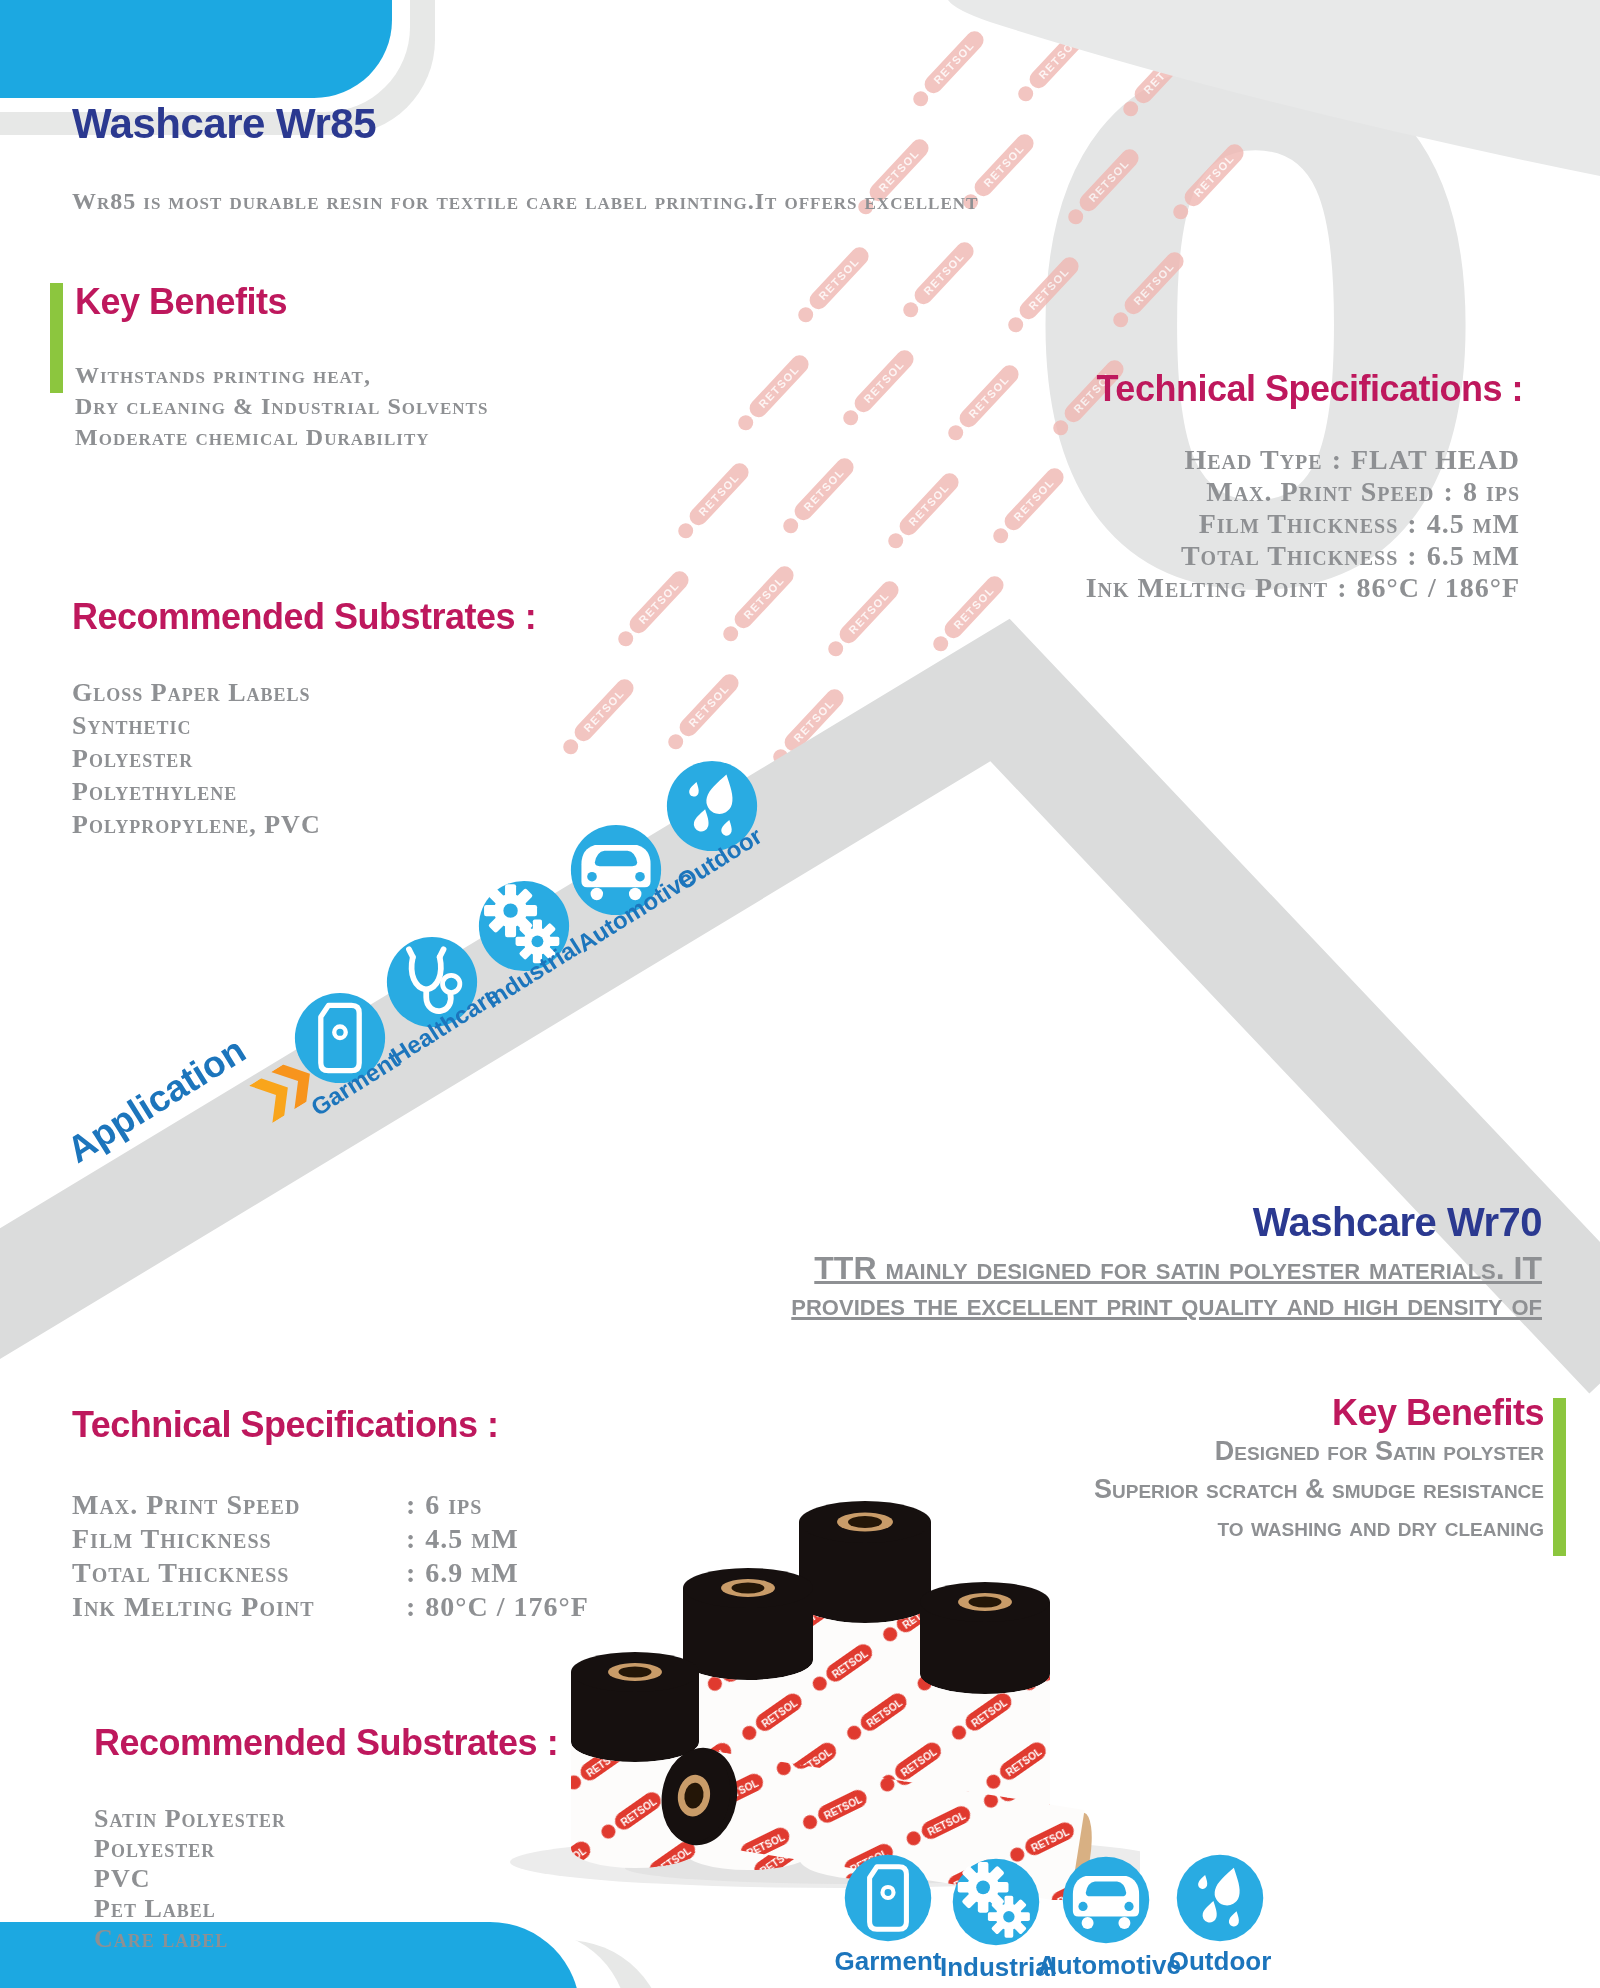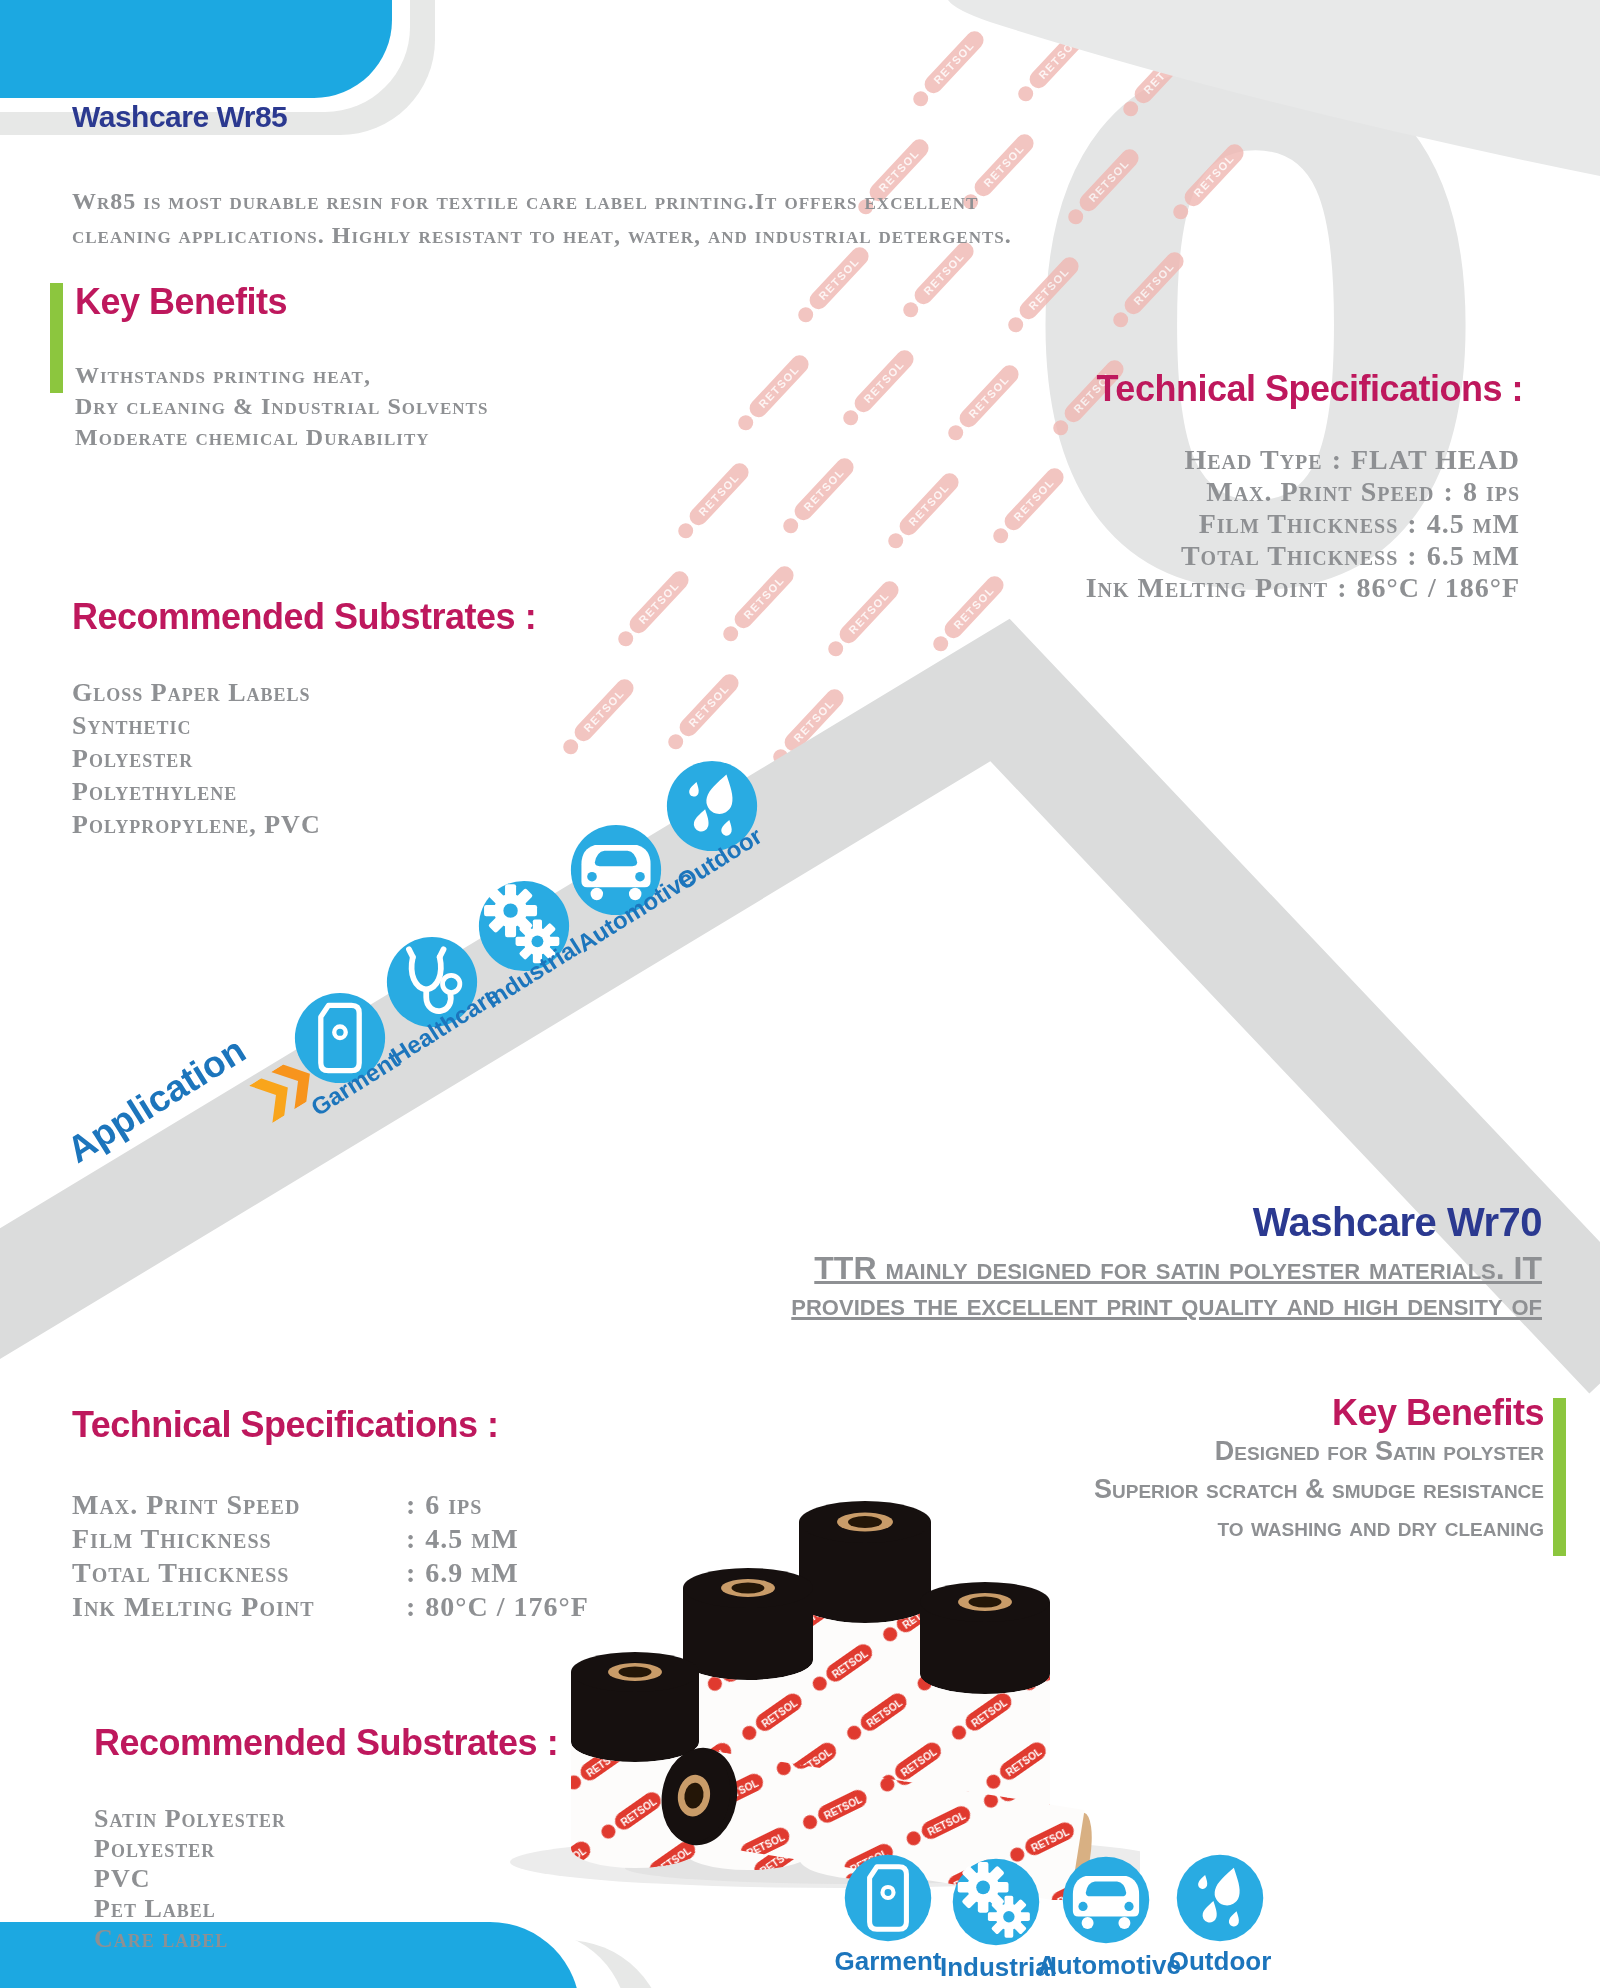--- a/index.html
+++ b/index.html
@@ -234,25 +234,24 @@
           <use href="#dropShape" transform="translate(66,72) rotate(15) scale(0.6)"></use>
         </g>
       </symbol>
       <symbol id="ic-chevrons" viewBox="0 0 62 44">
         <polygon points="0,0 14,0 32,22 14,44 0,44 18,22" fill="#F9A51B"></polygon>
         <polygon points="26,0 40,0 58,22 40,44 26,44 44,22" fill="#F7941D"></polygon>
       </symbol>
     </defs>
   </svg>
 
-  <div class="abs z3 techno navy" style="left:72px;top:100px;font-size:30px;">Washcare Wr85</div>
+  <div class="abs z3 techno navy" style="left:72px;top:100px;font-size:42px;">Washcare Wr85</div>
 
   <div class="abs z3 scaps" style="left:72px;top:148px;font-size:24px;line-height:34px;">
     <div>Wr85 is most durable resin for textile care label printing.It offers excellent</div>
-    <div>cleaning applications. Highly resistant to heat, water, and industrial detergents.</div>
   </div>
 
   <div class="greenbar z3" style="left:50px;top:283px;height:110px;"></div>
   <div class="abs z3 techno blue" style="left:75px;top:281px;font-size:36px;">Key Benefits</div>
   <div class="abs z3 scaps" style="left:75px;top:324px;font-size:24px;line-height:31px;">
     <div>Withstands printing heat,</div>
     <div>Dry cleaning &amp; Industrial Solvents</div>
     <div>Moderate chemical Durability</div>
   </div>
 

